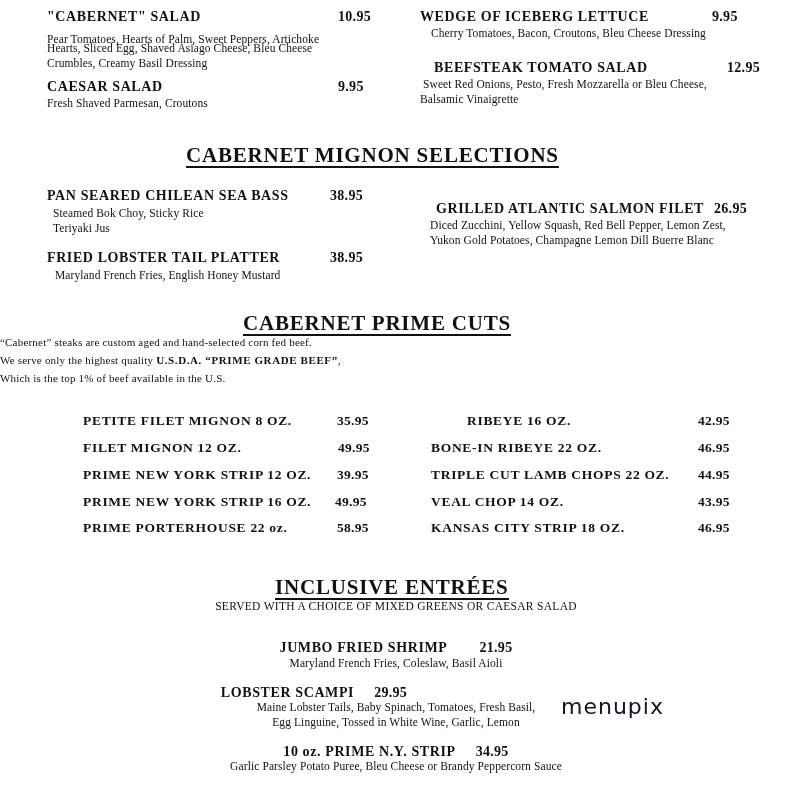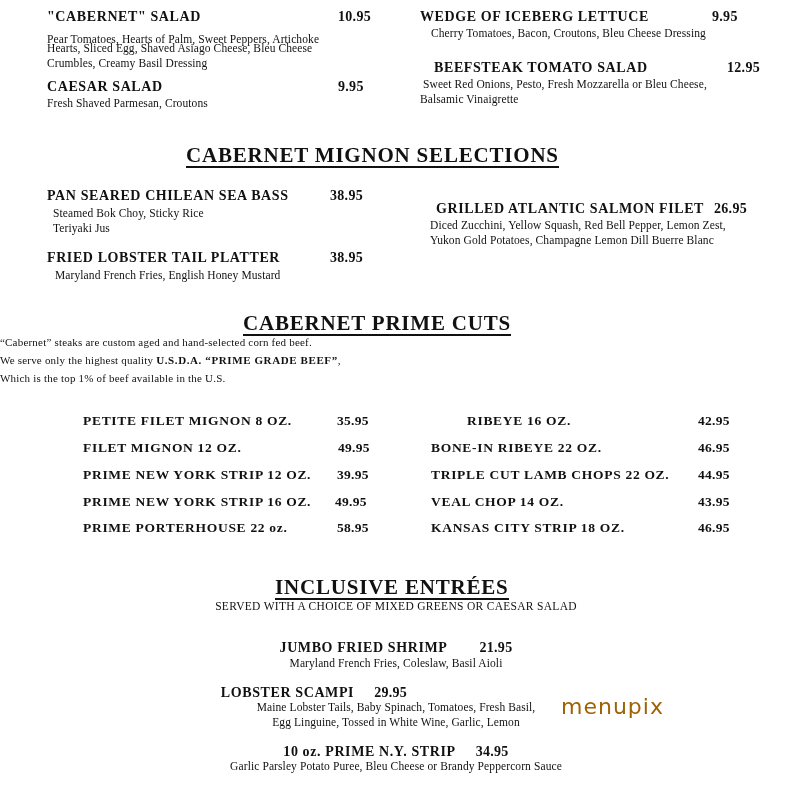--- a/index.html
+++ b/index.html
@@ -15,21 +15,21 @@
     font-weight: bold; font-size: 21px; letter-spacing: 0.8px; white-space: nowrap;
     border-bottom: 2.5px solid #111; line-height: 22px; padding-bottom: 0px;
   }
   .center { text-align: center; }
   .intro { font-size: 11px; line-height: 16px; text-align: left; white-space: nowrap; letter-spacing: 0.2px; }
   .intro b { letter-spacing: 0.6px; }
   .subnote { font-size: 11.5px; letter-spacing: 0.3px; white-space: nowrap; text-align: center; }
   .cut-name { font-weight: bold; font-size: 13.5px; letter-spacing: 0.7px; white-space: nowrap; line-height: 16px; }
   .cut-price { font-weight: bold; font-size: 13.5px; letter-spacing: 0.3px; white-space: nowrap; line-height: 16px; }
   .watermark {
-    font-family: "DejaVu Sans", sans-serif; font-size: 22px; color: #a16207;
+    font-family: "DejaVu Sans", sans-serif; font-size: 22px; color: #0f172a;
     letter-spacing: 1px; font-weight: normal;
   }
 </style>
 </head>
 <body>
 
 <div>
 
   <div class="abs name" style="left:47px; top:9px;">"CABERNET" SALAD</div>
   <div class="abs price" style="left:338px; top:9px;">10.95</div>

